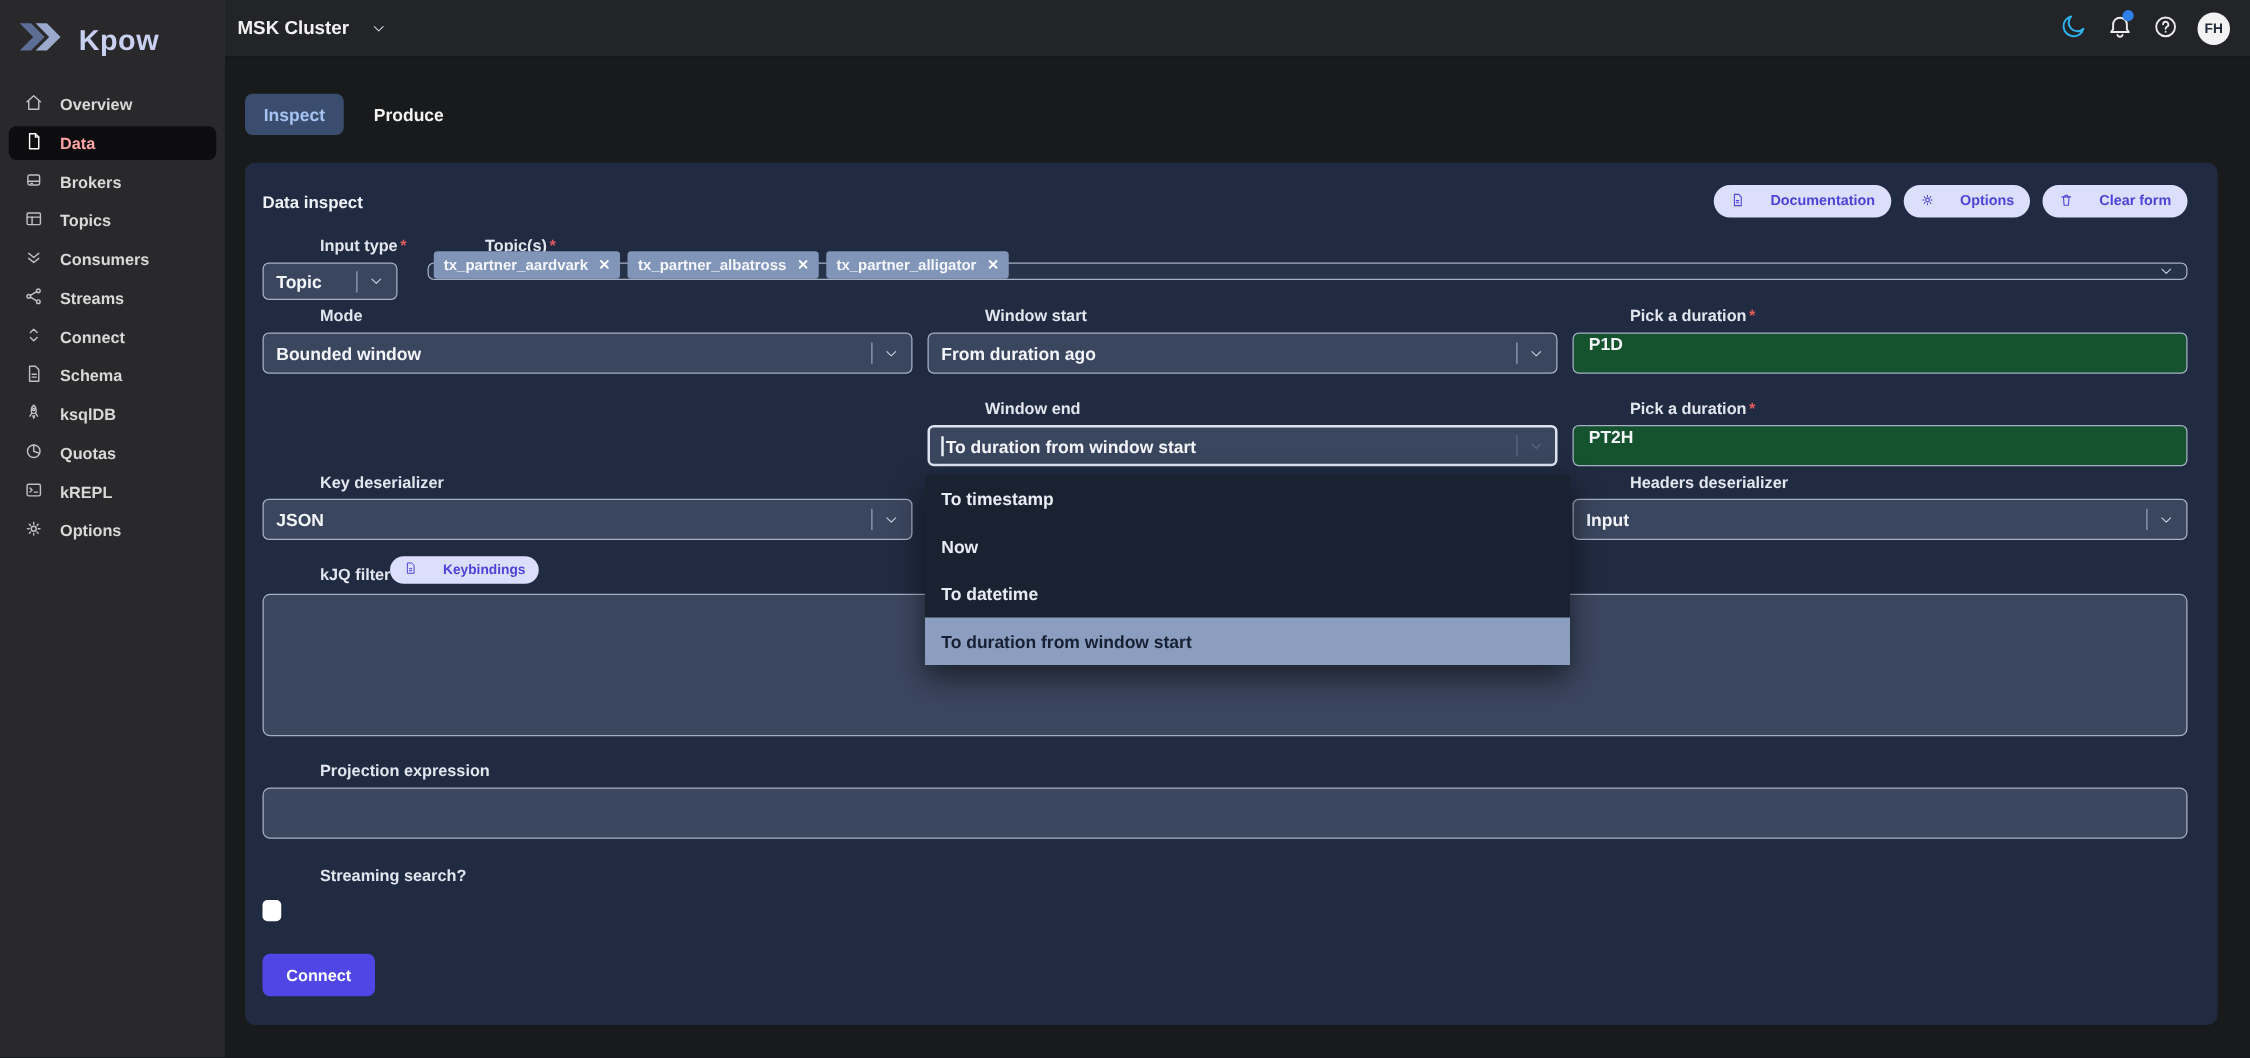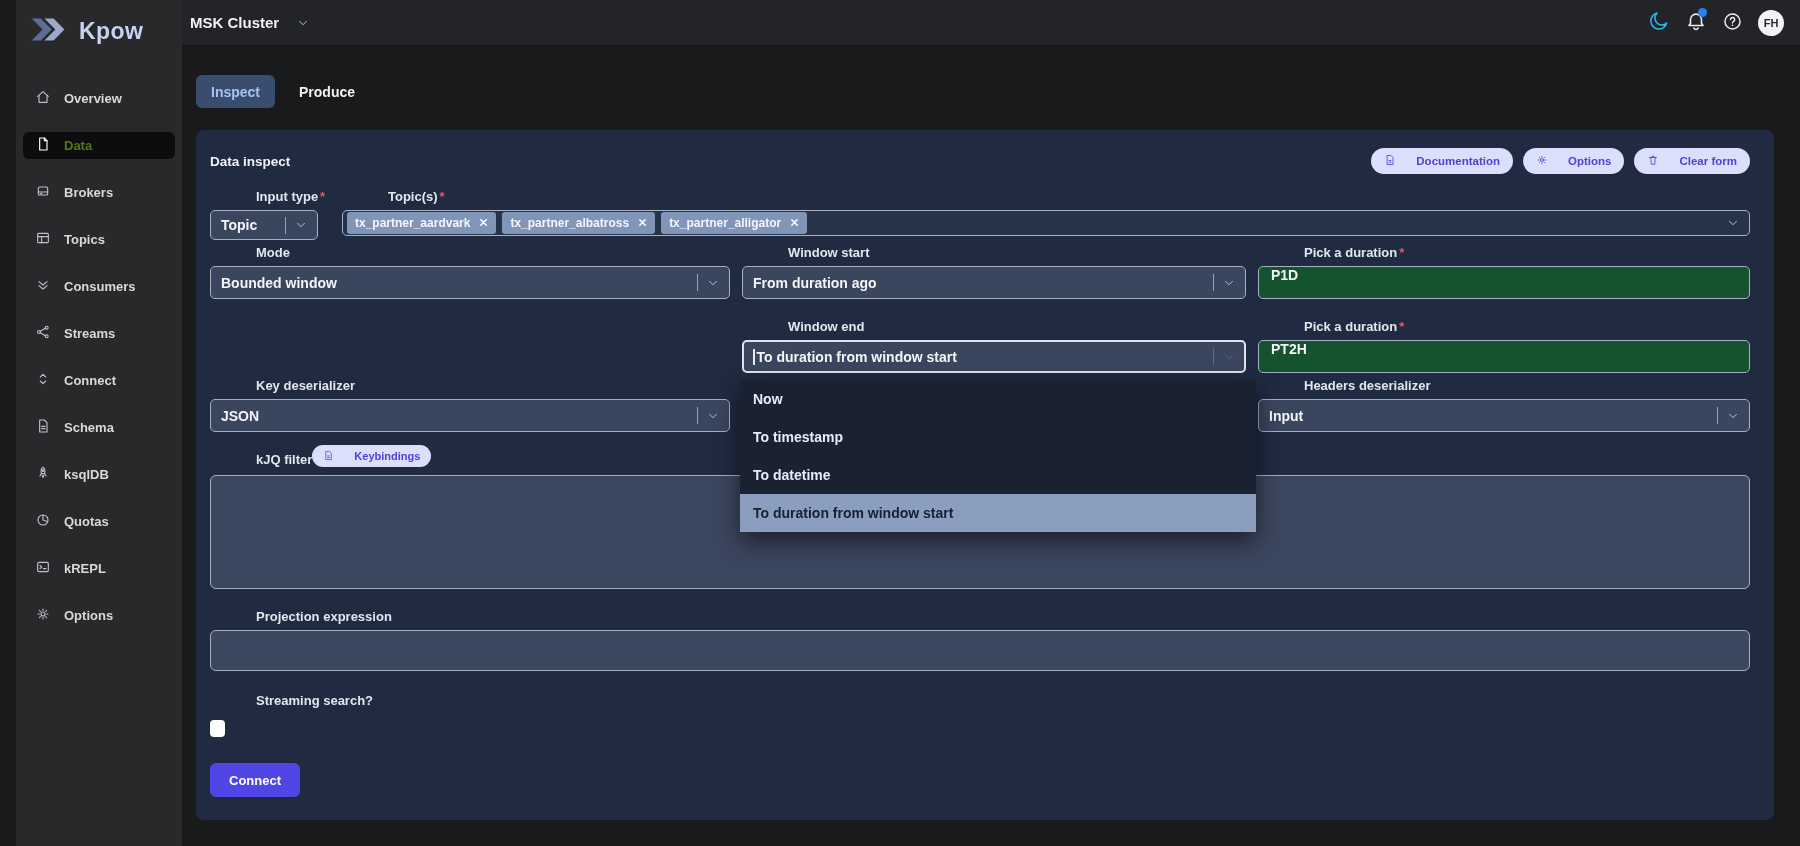--- a/index.html
+++ b/index.html
@@ -16,28 +16,28 @@
   .topbar-right { display:flex; align-items:center; gap:15px; }
   .icon-btn { background:none; border:none; cursor:pointer; position:relative; display:flex; align-items:center; }
   .icon-moon svg { width:22px; height:22px; color:#2eb4ee; }
   .icon-bell svg { width:22px; height:22px; color:#ececec; }
   .bell-dot { position:absolute; top:-2px; right:0px; width:9px; height:9px; border-radius:50%; background:#2e7fe8; }
   .icon-help svg { width:21px; height:21px; color:#ececec; }
   .avatar { width:26px; height:26px; border-radius:50%; background:#f3f3f3; color:#1f2937;
             display:flex; align-items:center; justify-content:center; font-size:11px; font-weight:700; cursor:pointer; }
 
   
-  .sidebar { position:absolute; left:16px; top:0; width:166px; height:846px; background:#29292c; z-index:5; padding-top:10px; }
+  .sidebar { position:absolute; left:0; top:0; width:180px; height:846px; background:#29292c; z-index:5; padding-top:10px; }
   .logo { display:flex; align-items:center; gap:10px; padding:6px 0 18px 13px; }
   .logo svg { width:40px; height:27px; }
   .logo-text { color:#c9d1f1; font-size:23px; font-weight:700; letter-spacing:.4px; }
-  .side-item { display:flex; align-items:center; gap:13px; height:27px; margin:20px 7px; padding-left:12px;
+  .side-item { display:flex; align-items:center; gap:13px; height:27px; margin:4px 7px; padding-left:12px;
                border-radius:6px; color:#d9d9d9; font-size:13px; font-weight:600; cursor:pointer; }
   .side-item svg { width:16px; height:16px; color:#bfc1c6; flex:none; }
-  .side-item.active { background:#0d0d0f; color:#4d7c0f; }
+  .side-item.active { background:#0d0d0f; color:#fca5a5; }
   .side-item.active svg { color:#ffffff; }
 
   
   .main { position:absolute; left:166px; top:46px; right:0; bottom:0; background:#191a1c; }
   .tabs { display:flex; align-items:center; gap:24px; padding:29px 0 0 30px; }
   .tab { height:33px; display:flex; align-items:center; font-size:14px; font-weight:600; color:#f3f3f3;
          border-radius:6px; cursor:pointer; }
   .tab.active { background:#3a4d6e; color:#a6c3f2; padding:0 15px; }
 
   
@@ -55,21 +55,21 @@
   .req { color:#e25c5c; margin-left:2px; }
 
   .select { display:flex; align-items:center; height:30px; background:#3a465e; border:1px solid #a6b0c5;
             border-radius:5px; padding:0 10px; color:#f3f5f9; font-size:14px; font-weight:600; cursor:pointer; }
   .select .grow { flex:1; }
   .sep { width:1px; height:17px; background:#96a1b8; margin:0 9px 0 8px; flex:none; }
   .chev { display:flex; }
   .chev svg { width:12px; height:12px; color:#ccd3e1; }
 
   .row1 { display:grid; grid-template-columns:120px 1fr; column-gap:12px; margin-top:9px; }
-  .tags-box { display:flex; align-items:center; height:26px; background:#273349; border:1px solid #a6b0c5;
+  .tags-box { display:flex; align-items:flex-end; height:14px; background:#273349; border:1px solid #a6b0c5;
               border-radius:5px; padding:0 10px 0 4px; gap:6px; cursor:text; }
   .tag { display:flex; align-items:center; gap:9px; background:#8095b8; color:#f4f6fa; font-size:12px;
          font-weight:600; height:22px; padding:0 8px; border-radius:3px; }
   .tag svg { width:9px; height:9px; color:#ffffff; cursor:pointer; }
   .tags-box .chev { margin-left:auto; }
 
   .row3 { display:grid; grid-template-columns:520px 504px 1fr; column-gap:12px; margin-top:5px; }
   .row3 .select, .text-input { height:33px; }
   .text-input { background:#14532d; border:1px solid #a6b0c5; border-radius:5px; display:flex;
                 align-items:flex-start; padding:0 12px; color:#f3f5f9; font-size:14px; font-weight:600; cursor:text; }
@@ -389,24 +389,24 @@
             <span class="grow">To duration from window start</span>
             <span class="sep"></span>
             <span class="chev">
                 <svg class="stroked" viewBox="0 0 24 24" stroke-width="2.6">
                   <path d="M5 8.5 L12 15.5 L19 8.5"></path>
                 </svg>
               </span>
           </div>
           <div class="dropdown">
             <div class="opt">
-              <span>Now</span>
+              <span>To timestamp</span>
             </div>
             <div class="opt">
-              <span>To timestamp</span>
+              <span>Now</span>
             </div>
             <div class="opt">
               <span>To datetime</span>
             </div>
             <div class="opt highlighted">
               <span>To duration from window start</span>
             </div>
           </div>
         </div>
         <div>

